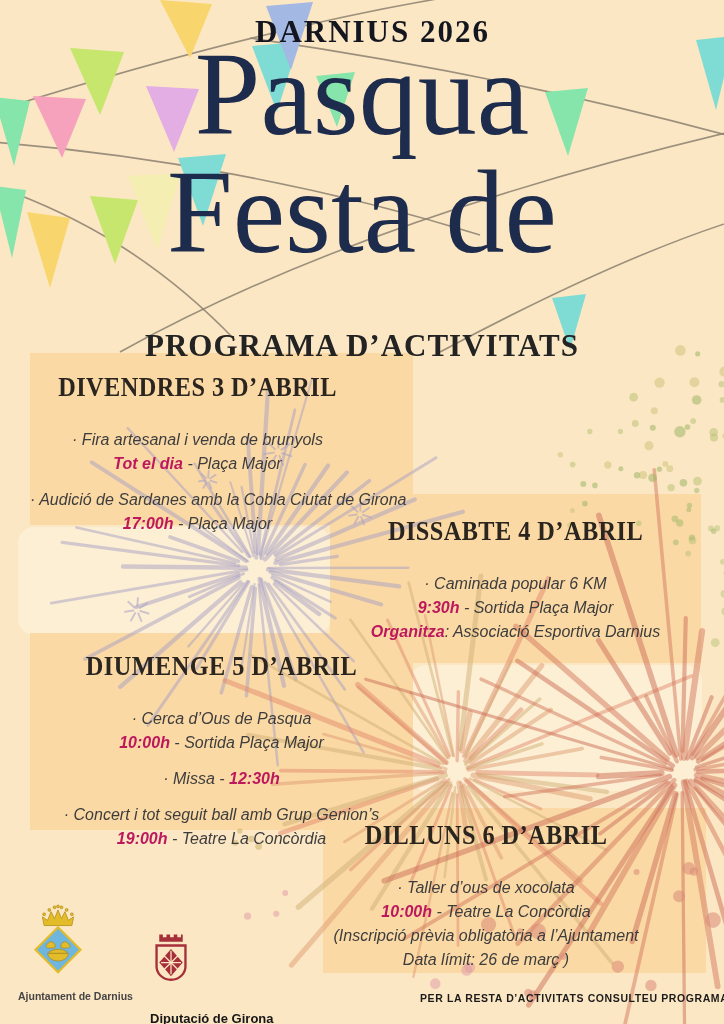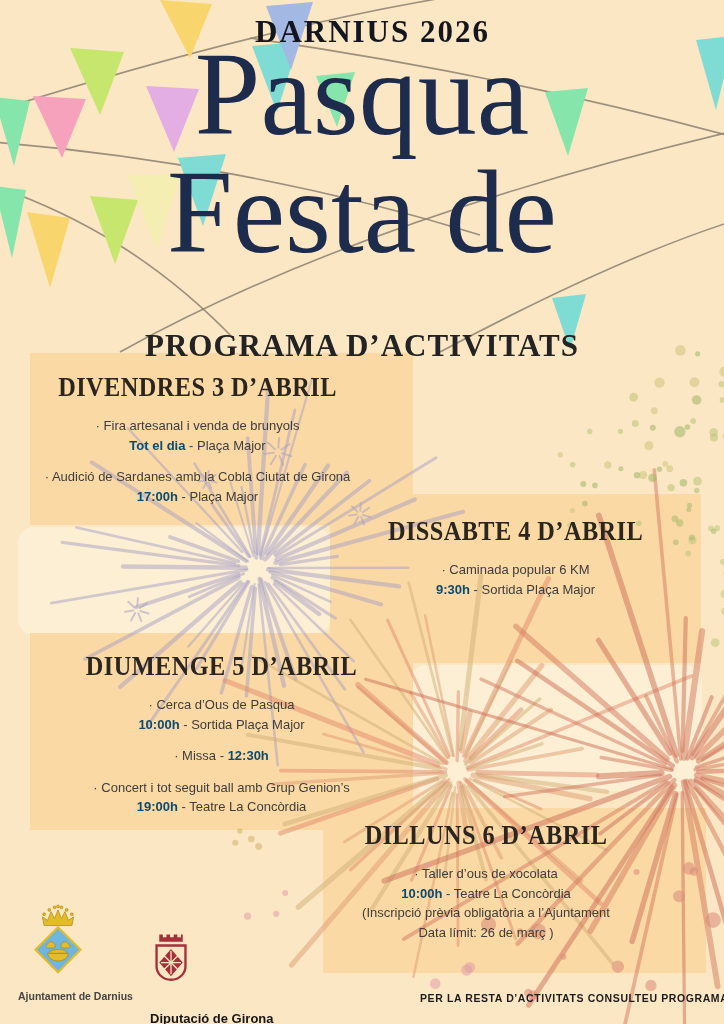--- a/index.html
+++ b/index.html
@@ -25,25 +25,25 @@
     font-family:"Liberation Serif",serif;font-weight:700;font-size:31px;
     letter-spacing:1px;color:var(--subtitle-dark,#232323);margin-top:37px;}
   .day{position:absolute;text-align:center;color:var(--body-text,#3d3d3d);}
   #day1{left:30px;top:370px;width:335px;}
   #day2{left:330px;top:514px;width:371px;}
   #day3{left:30px;top:649px;width:383px;}
   #day4{left:323px;top:818px;width:326px;}
   .day-title{font-family:"Liberation Serif",serif;font-weight:700;font-size:27px;
     letter-spacing:.5px;color:var(--day-title-dark,#2a251f);
     transform:scaleX(.9);transform-origin:center;white-space:nowrap;line-height:34px;}
-  .day-body{margin-top:12px;font-size:13px;line-height:1.5;}
+  .day-body{margin-top:24px;font-size:16px;line-height:1.5;font-style:italic;}
   .event{margin-bottom:12px;}
   .event:last-child{margin-bottom:0;}
   .line{white-space:nowrap;}
-  .b{font-weight:700;color:#0c4a6e;}
+  .b{font-weight:700;color:#be185d;}
   .logo{position:absolute;text-align:left;}
   #logo-darnius{left:18px;top:903px;width:140px;}
   #logo-girona{left:150px;top:931px;width:130px;}
   .logo-label{font-weight:700;margin-top:5px;}
   #logo-darnius .logo-label{font-size:10.5px;color:#454545;}
   #logo-girona .logo-label{font-size:13px;color:#161616;margin-top:20px;}
   .footer-note{position:absolute;left:420px;top:992px;width:292px;text-align:center;
     font-size:10.5px;font-weight:700;letter-spacing:.6px;color:#1b1b1b;white-space:nowrap;}
   .string{fill:none;stroke:var(--string-brown,#8b8070);stroke-width:1.6;opacity:.85;}
   .fl-yellow{fill:var(--bunting-yellow,#f8d66d);} .fl-lime{fill:var(--bunting-lime,#c6e66e);}
@@ -400,20 +400,21 @@
           <div class="line"><span class="b">17:00h</span><span> - Plaça Major</span></div>
         </div>
       </div>
   </div>
   <div class="day" id="day2">
     <div class="day-title">DISSABTE 4 D’ABRIL</div>
     <div class="day-body">
         <div class="event">
           <div class="line"><span>· Caminada popular 6 KM</span></div>
           <div class="line"><span class="b">9:30h</span><span> - Sortida Plaça Major</span></div>
+          <div class="line"><span class="b">Organitza</span><span>: Associació Esportiva Darnius</span></div>
         </div>
       </div>
   </div>
   <div class="day" id="day3">
     <div class="day-title">DIUMENGE 5 D’ABRIL</div>
     <div class="day-body">
         <div class="event">
           <div class="line"><span>· Cerca d’Ous de Pasqua</span></div>
           <div class="line"><span class="b">10:00h</span><span> - Sortida Plaça Major</span></div>
         </div>

